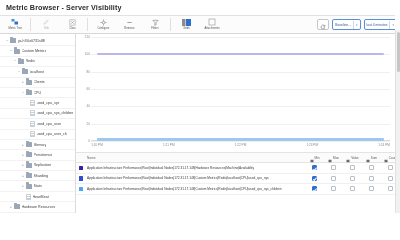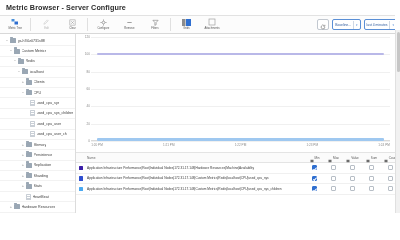--- a/index.html
+++ b/index.html
@@ -173,21 +173,21 @@
     background: #c6c6c6; border-radius: 2px;
   }
   .right-edge { position: absolute; right: 0; top: 0; width: 5px; height: 30px; background: #fff; }
 </style>
 </head>
 <body>
 
 <div id="app">
 
   <div class="titlebar">
-    <span class="title">Metric Browser - Server Configure</span>
+    <span class="title">Metric Browser - Server Visibility</span>
   </div>
 
   <div class="toolbar">
     <div class="tb-group">
 
       <div class="tb-btn">
         <span class="ico">
           <svg width="8" height="8" viewBox="0 0 16 16">
               <rect x="1" y="2" width="6" height="5" fill="#4a90d9"></rect>
               <rect x="7" y="7" width="7" height="6" fill="#2f6fd0"></rect>

